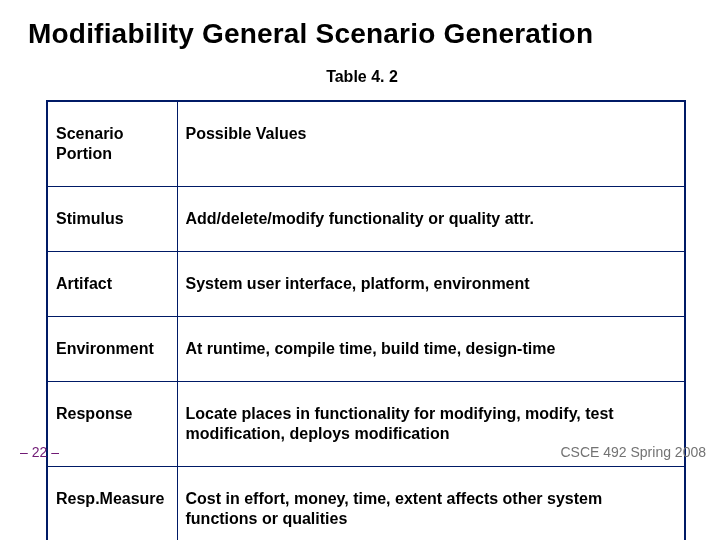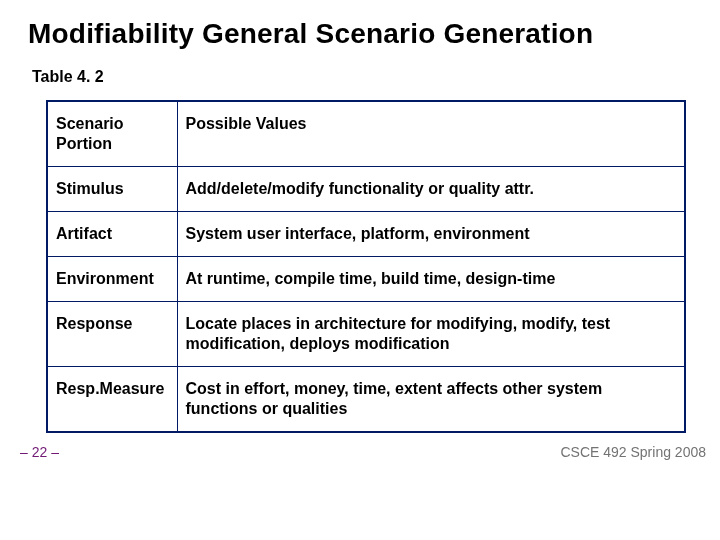--- a/index.html
+++ b/index.html
@@ -23,30 +23,31 @@
     font-size: 28px;
     font-weight: bold;
     color: #000;
     margin: 0 0 18px 0;
     letter-spacing: 0.2px;
   }
   .subtitle {
     font-size: 16px;
     font-weight: bold;
     margin: 12px 0 14px 4px;
+    text-align: center;
   }
   table.scenario {
     border-collapse: collapse;
     width: 640px;
     margin-left: 18px;
     border: 2px solid #001a66;
   }
   table.scenario td, table.scenario th {
     border: 1px solid #001a66;
-    padding: 12px 8px;
+    padding: 22px 8px;
     vertical-align: top;
     font-size: 16px;
     font-weight: bold;
     text-align: left;
     line-height: 1.25;
   }
   table.scenario .col-portion {
     width: 130px;
   }
   .footer-left {
@@ -85,21 +86,21 @@
     <tr>
       <td class="col-portion">Artifact</td>
       <td>System user interface, platform, environment</td>
     </tr>
     <tr>
       <td class="col-portion">Environment</td>
       <td>At runtime, compile time, build time, design-time</td>
     </tr>
     <tr>
       <td class="col-portion">Response</td>
-      <td>Locate places in architecture for modifying, modify, test modification, deploys modification</td>
+      <td>Locate places in functionality for modifying, modify, test modification, deploys modification</td>
     </tr>
     <tr>
       <td class="col-portion">Resp.Measure</td>
       <td>Cost in effort, money, time, extent affects other system functions or qualities</td>
     </tr>
   </tbody>
     </table>
 
   <div class="footer-left">– 22 –</div>
   <div class="footer-right">CSCE 492 Spring 2008</div>

